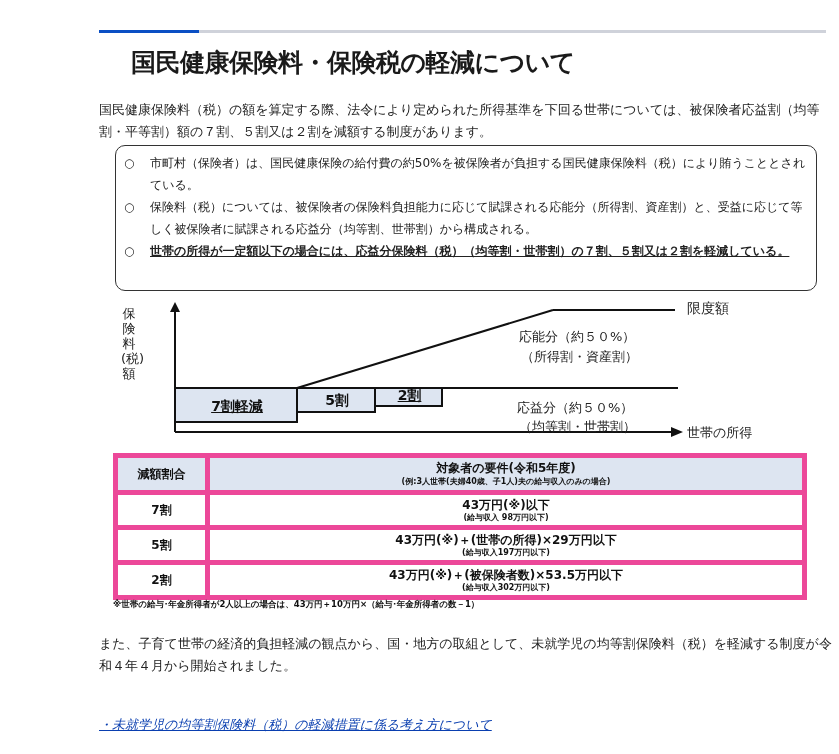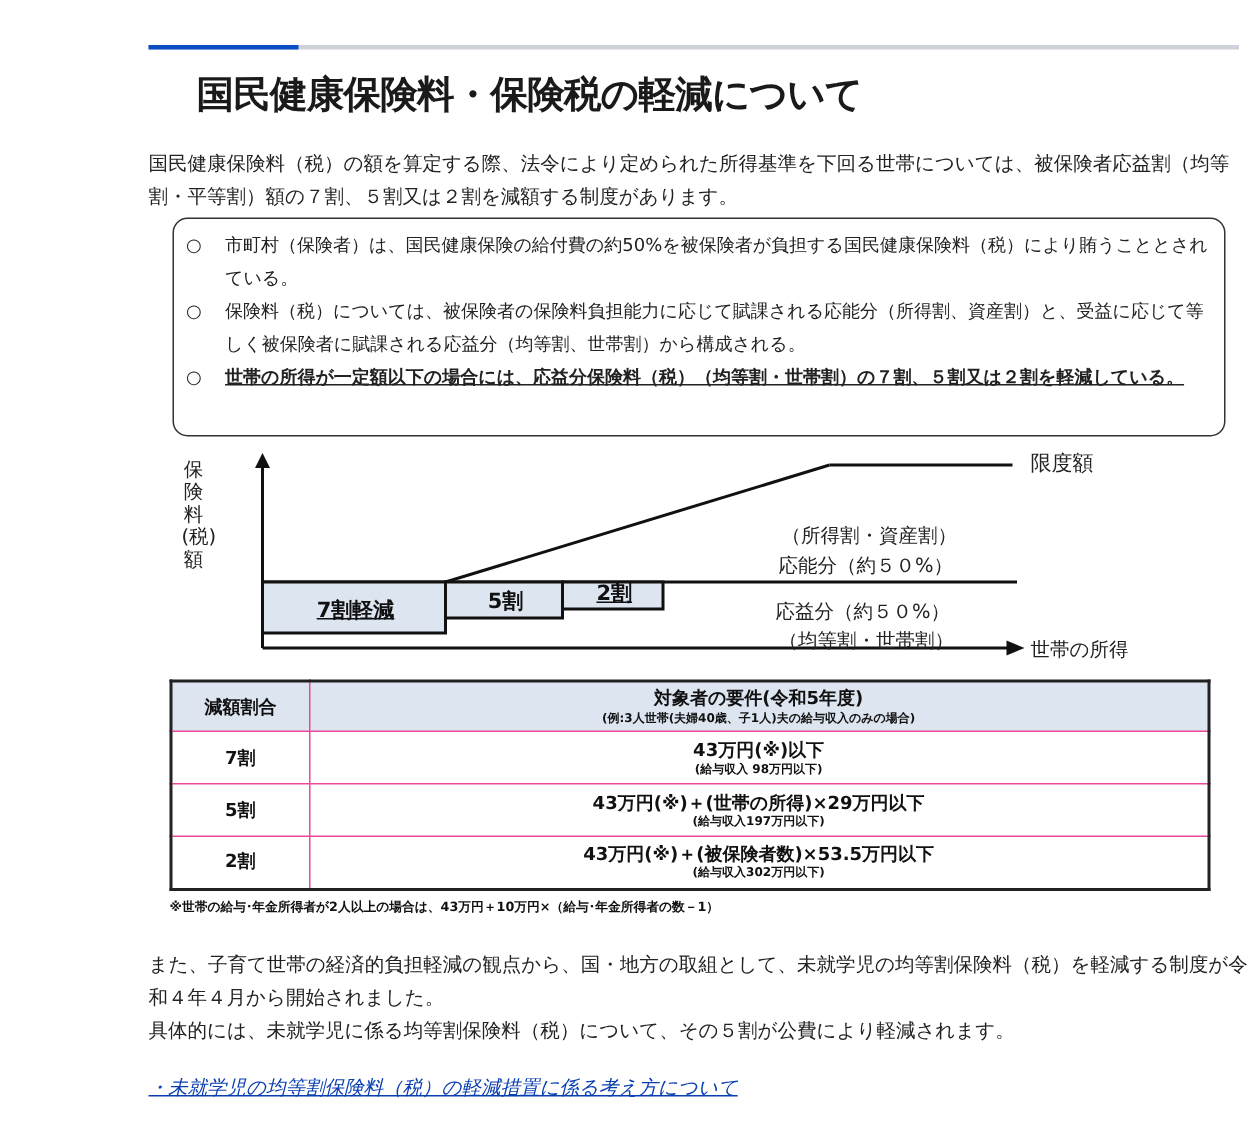--- a/index.html
+++ b/index.html
@@ -24,21 +24,21 @@
 
   
   .diagram { position: absolute; left: 0; top: 155px; width: 710px; height: 150px; }
   .y-label { position: absolute; left: 8px; top: 8px; width: 16px; font-size: 13px; line-height: 15px; color: #222; text-align: center; }
   .diagram svg { position: absolute; left: 0; top: 0; }
   .d-text { position: absolute; font-size: 13px; color: #222; white-space: nowrap; }
   .box-label { position: absolute; font-size: 14px; font-weight: bold; color: #111; text-align: center; }
 
   
   .req-table { position: absolute; left: 0; top: 310px; width: 694px; border-collapse: collapse; border: 2px solid #222; }
-  .req-table th, .req-table td { border: 1px solid #ec4899; text-align: center; color: #111; }
+  .req-table th, .req-table td { border: 5px solid #ec4899; text-align: center; color: #111; }
   .req-table th { background: #dde5f1; font-weight: bold; }
   .req-table .c1 { width: 92px; font-size: 12px; font-weight: bold; }
   .req-table th.c2 { font-size: 12px; line-height: 15px; padding: 3px 0; }
   .req-table th .sub { font-size: 8px; display: block; line-height: 11px; }
   .req-table td { height: 35px; }
   .req-table td.c2 { font-size: 12px; font-weight: bold; line-height: 14px; }
   .req-table td.c2 .sub { font-size: 8px; display: block; line-height: 11px; font-weight: bold; }
   .footnote { position: absolute; left: 0; top: 456px; font-size: 8.5px; font-weight: bold; color: #111; white-space: nowrap; }
 
   .body2 { position: absolute; left: 99px; top: 633px; width: 735px; font-size: 13px; line-height: 22px; color: #222; }
@@ -88,21 +88,21 @@
 
       <rect x="62" y="90" width="122" height="34" fill="#dde5f1" stroke="#111" stroke-width="2"></rect>
       <rect x="184" y="90" width="78" height="24" fill="#dde5f1" stroke="#111" stroke-width="2"></rect>
       <rect x="262" y="90" width="67" height="18" fill="#dde5f1" stroke="#111" stroke-width="2"></rect>
     </svg>
     <div class="box-label" style="left:64px; top:100px; width:120px;text-decoration:underline;">7割軽減</div>
     <div class="box-label" style="left:186px; top:94px; width:76px;">5割</div>
     <div class="box-label" style="left:264px; top:89px; width:65px; text-decoration: underline;">2割</div>
 
     <div class="d-text" style="left:574px; top:2px; font-size:14px;">限度額</div>
-    <div class="d-text" style="left:406px; top:30px;margin-top:40px;">応能分（約５０%）</div>
+    <div class="d-text" style="left:406px; top:30px;">応能分（約５０%）</div>
     <div class="d-text" style="left:408px; top:50px;">（所得割・資産割）</div>
     <div class="d-text" style="left:404px; top:101px;">応益分（約５０%）</div>
     <div class="d-text" style="left:406px; top:120px;">（均等割・世帯割）</div>
     <div class="d-text" style="left:574px; top:126px;">世帯の所得</div>
   </div>
 
   <table class="req-table">
     <tbody>
         <tr>
       <th class="c1">減額割合</th>
@@ -133,16 +133,15 @@
       </td>
     </tr>
   </tbody>
     </table>
 
   <div class="footnote">※世帯の給与･年金所得者が2人以上の場合は、43万円＋10万円×（給与･年金所得者の数－1）</div>
 </div>
 
 <div class="body2">
   <p>また、子育て世帯の経済的負担軽減の観点から、国・地方の取組として、未就学児の均等割保険料（税）を軽減する制度が令和４年４月から開始されました。</p>
-  <p>具体的には、未就学児に係る均等割保険料（税）について、その５割が公費により軽減されます。</p>
 </div>
 
 <a class="link">・未就学児の均等割保険料（税）の軽減措置に係る考え方について</a>
 
 </body></html>

